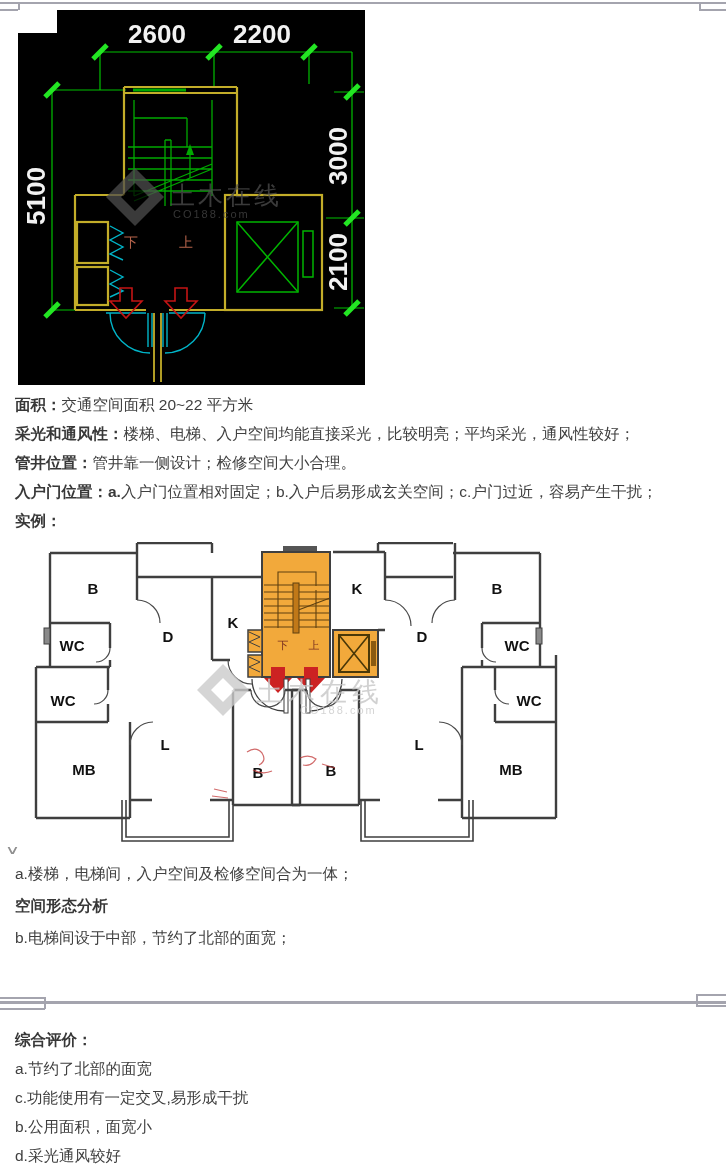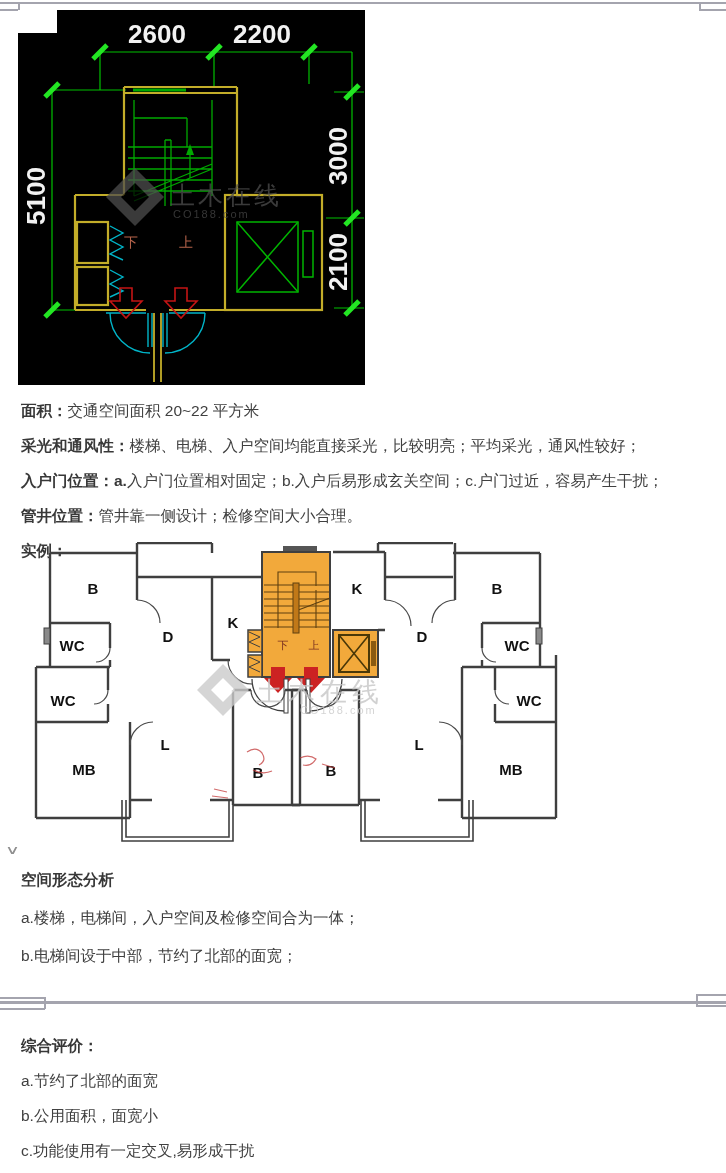--- a/index.html
+++ b/index.html
@@ -1,20 +1,20 @@
 <!DOCTYPE html>
 <html><head>
 <meta charset="utf-8">
 <style>
   html,body{margin:0;padding:0}
   body{width:726px;height:1173px;position:relative;background:#ffffff;
        font-family:"Liberation Sans","DejaVu Sans",sans-serif;overflow:hidden}
   .pbl{position:absolute;background:#a4a4ae}
   .textblock{position:absolute;left:13px;width:705px;color:#404040;font-size:15.5px;white-space:nowrap}
-  .textblock p{margin:8px}
+  .textblock p{margin:2px}
   .textblock b{color:#383838;font-weight:bold}
   #intro{top:389px}#intro p{line-height:27px}
   #analysis{top:857px}#analysis p{line-height:30px}
   #evaluation{top:1024px}#evaluation p{line-height:27px}
   .fig{position:absolute}
   svg text{font-family:"Liberation Sans","DejaVu Sans",sans-serif}
   #chevron{position:absolute;left:5px;top:843px;color:#8f8f8f;font-size:12px;
            transform:scaleX(1.7);transform-origin:left center}
 </style>
 </head>
@@ -104,22 +104,22 @@
     <polygon points="121,197 135,183 149,197 135,211" fill="#000000"></polygon>
     <text x="170" y="204" font-size="25" fill="#4e4e4e" letter-spacing="3">土木在线</text>
     <text x="173" y="218" font-size="11" fill="#484848" letter-spacing="2">CO188.com</text>
   </g>
 </svg>
 </div>
 
 <div id="intro" class="textblock">
   <p><b>面积：</b><span>交通空间面积 20~22 平方米</span></p>
   <p><b>采光和通风性：</b><span>楼梯、电梯、入户空间均能直接采光，比较明亮；平均采光，通风性较好；</span></p>
+  <p><b>管井位置：</b><span>管井靠一侧设计；检修空间大小合理。</span></p>
   <p><b>入户门位置：a.</b><span>入户门位置相对固定；b.入户后易形成玄关空间；c.户门过近，容易产生干扰；</span></p>
-  <p><b>管井位置：</b><span>管井靠一侧设计；检修空间大小合理。</span></p>
   <p><b>实例：</b><span></span></p>
 </div>
 
 <div class="fig" style="left:28px;top:542px;width:622px;height:303px">
 <svg width="622" height="303" viewBox="28 542 622 303">
 
   <g>
     <rect x="283" y="546" width="34" height="7" fill="#555555"></rect>
     <rect x="262" y="552" width="68" height="125" fill="#f2a93b" stroke="#3f3f3f" stroke-width="2"></rect>
     <rect x="248" y="630" width="14" height="22" fill="#f2a93b" stroke="#3f3f3f" stroke-width="1.5"></rect>
@@ -215,34 +215,35 @@
     <polygon points="211,690 223,678 235,690 223,702" fill="#ffffff"></polygon>
     <text x="256" y="701" font-size="27" fill="#c6c6c6" letter-spacing="5">土木在线</text>
     <text x="300" y="714" font-size="11" fill="#cacaca" letter-spacing="2">CO188.com</text>
   </g>
 </svg>
 </div>
 
 <div id="chevron">∨</div>
 
 <div id="analysis" class="textblock">
+  <p>a.楼梯，电梯间，入户空间及检修空间合为一体；</p>
   <p><b>空间形态分析</b></p>
-  <p>a.楼梯，电梯间，入户空间及检修空间合为一体；</p>
   <p>b.电梯间设于中部，节约了北部的面宽；</p>
 </div>
 
 <div>
   <div class="pbl" style="left:0;top:1001px;width:726px;height:3px"></div>
   <div class="pbl" style="left:0;top:997px;width:45px;height:1.5px"></div>
   <div class="pbl" style="left:0;top:1008px;width:45px;height:1.5px"></div>
   <div class="pbl" style="left:44px;top:997px;width:1.5px;height:12px"></div>
   <div class="pbl" style="left:696px;top:994px;width:30px;height:1.5px"></div>
   <div class="pbl" style="left:696px;top:1005px;width:30px;height:1.5px"></div>
   <div class="pbl" style="left:696px;top:994px;width:1.5px;height:12px"></div>
 </div>
 
 <div id="evaluation" class="textblock">
   <p><b>综合评价：</b></p>
   <p>a.节约了北部的面宽</p>
+  <p>c.功能使用有一定交叉,易形成干扰</p>
   <p>b.公用面积，面宽小</p>
-  <p>c.功能使用有一定交叉,易形成干扰</p>
+  <p>d.采光通风较好</p>
   <p><b>4.上下式</b></p>
 </div>
 
 </body></html>

